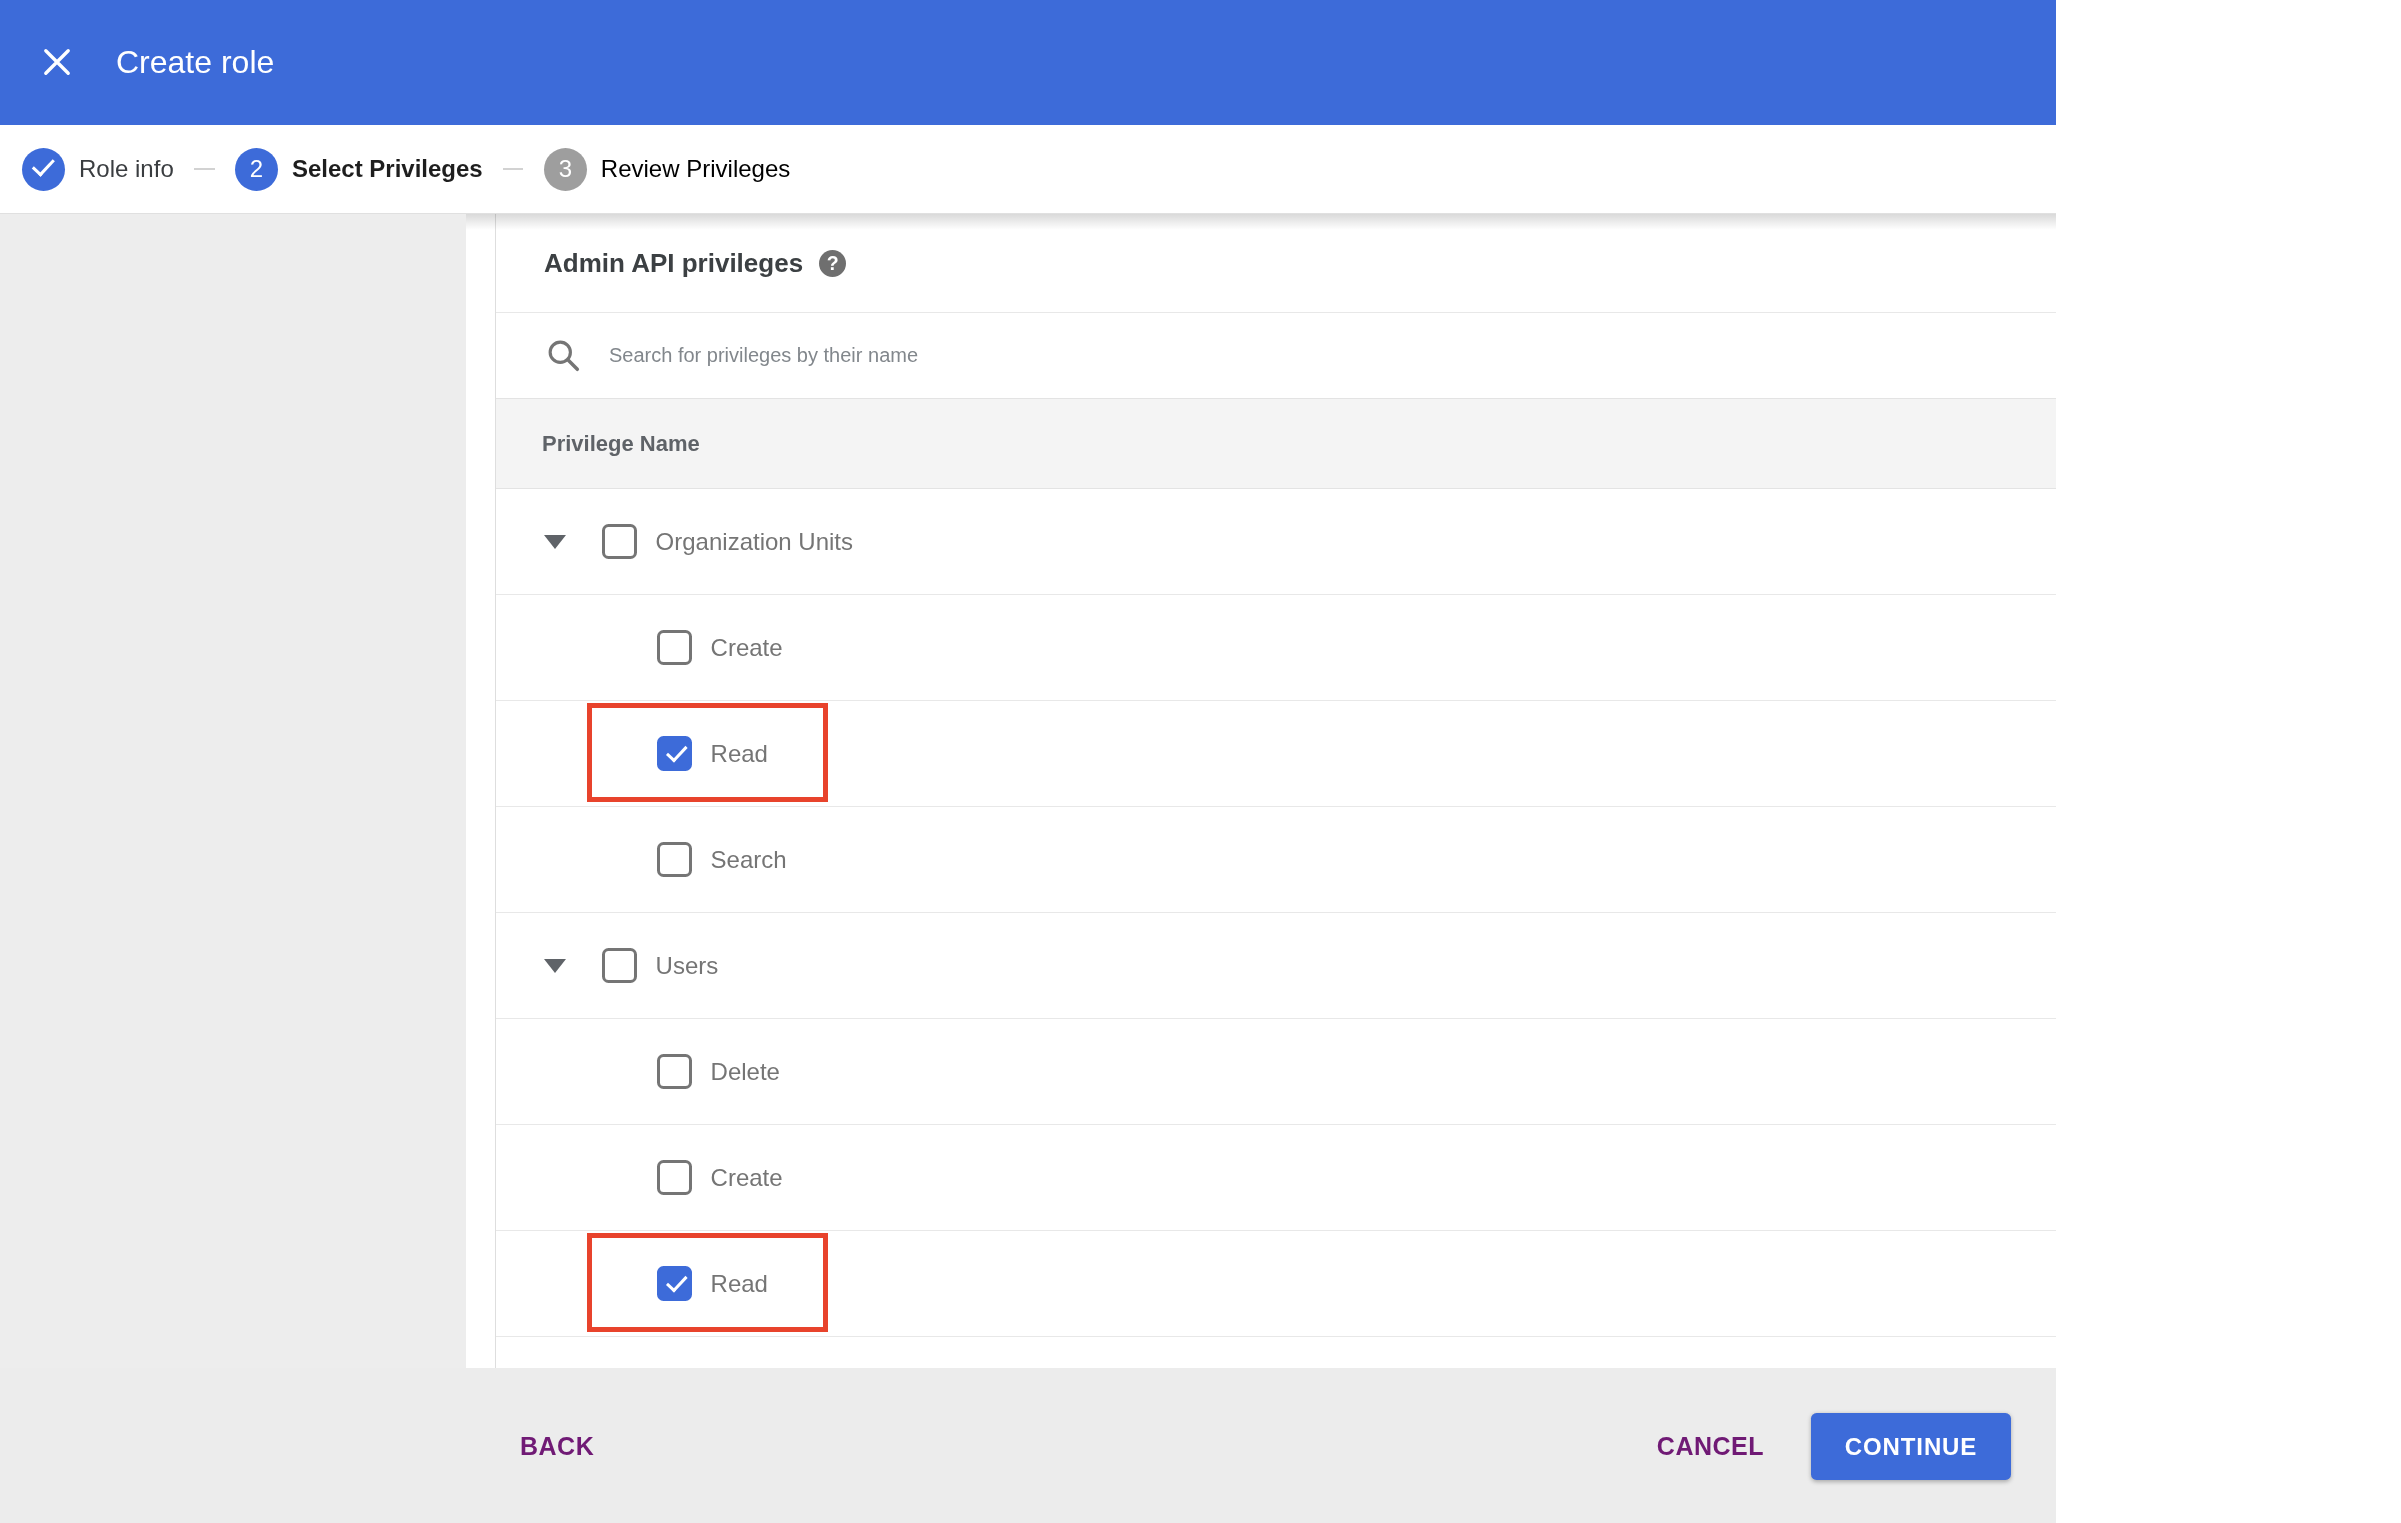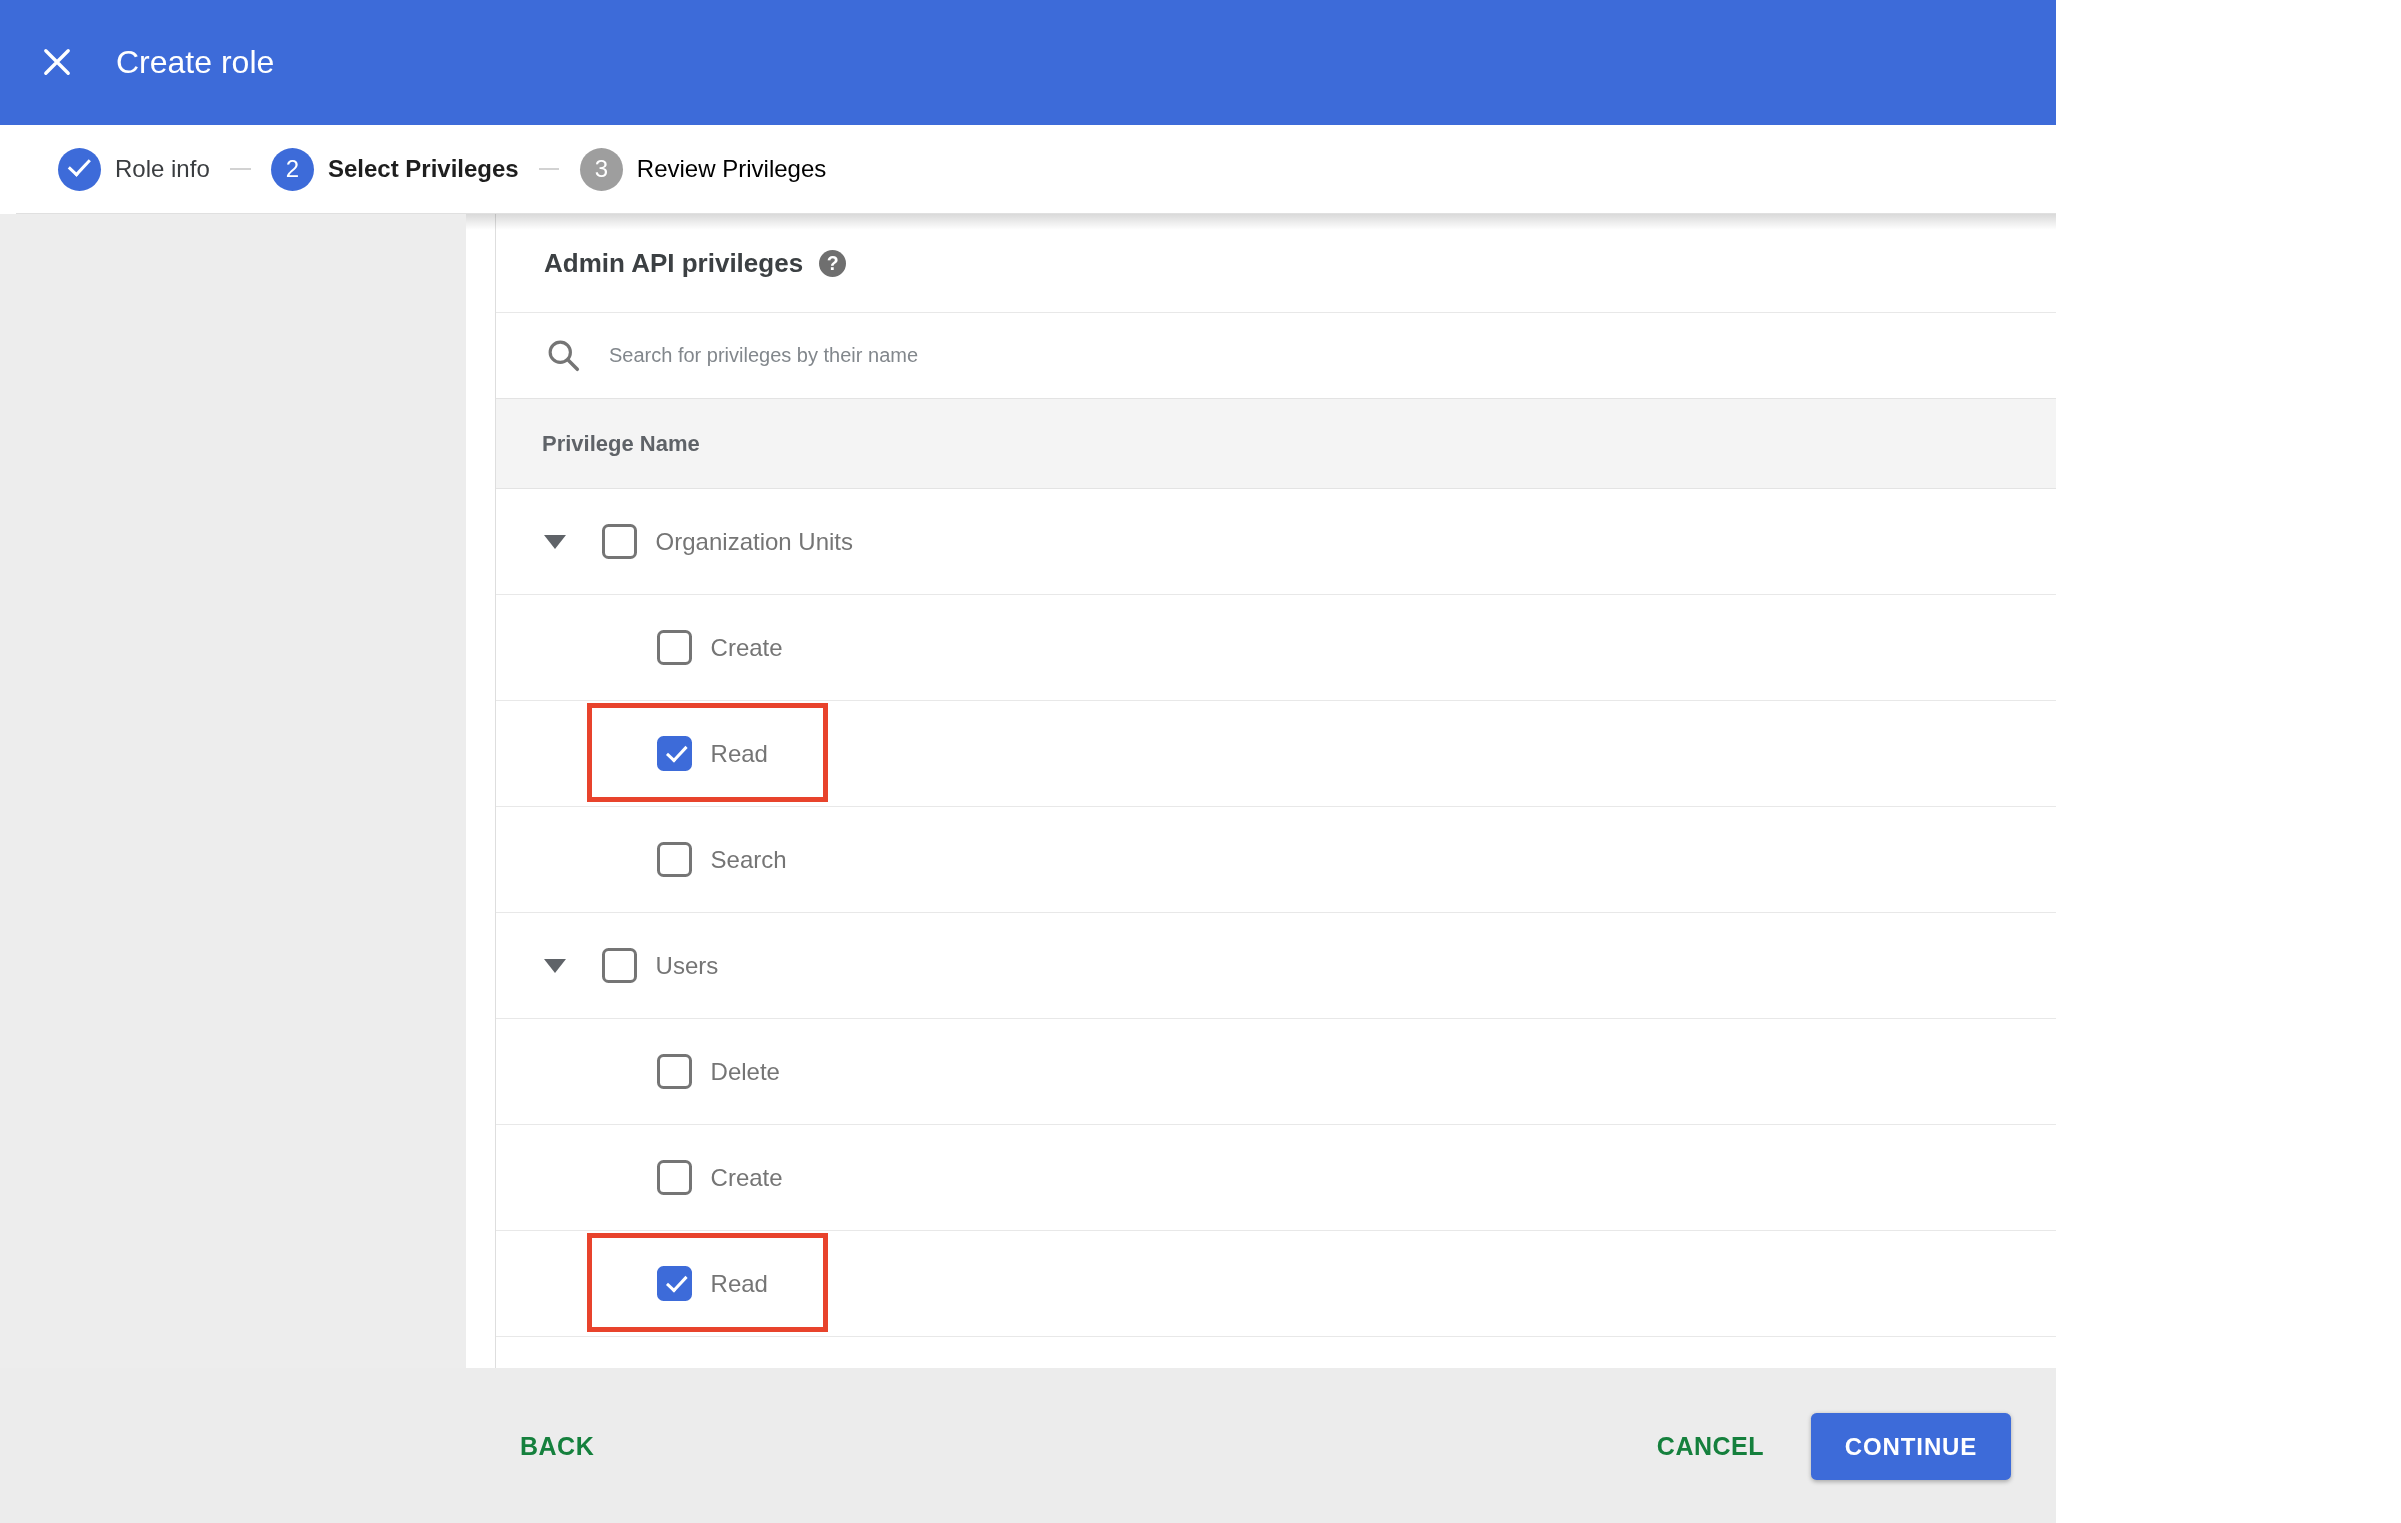--- a/index.html
+++ b/index.html
@@ -10,21 +10,21 @@
   html,body{margin:0;padding:0;background:#fff;}
   body{font-family:"Liberation Sans","DejaVu Sans",sans-serif;}
   .stage{position:relative;width:2056px;height:1524px;overflow:hidden;background:#fff;}
 
   
   .appbar{position:absolute;top:0;left:0;right:0;height:125px;background:var(--blue);}
   .close-btn{position:absolute;left:43px;top:48px;width:28px;height:28px;cursor:pointer;display:flex;align-items:center;justify-content:center;}
   .appbar-title{position:absolute;left:116px;top:0;height:125px;display:flex;align-items:center;color:#fff;font-size:32px;font-weight:400;}
 
   
-  .stepper{position:absolute;top:125px;left:16px;right:0;height:89px;background:#fff;border-bottom:1.9px solid #E0E0E0;box-sizing:border-box;display:flex;align-items:center;padding-left:42px;z-index:6;}
+  .stepper{position:absolute;top:125px;left:0;right:0;height:89px;background:#fff;border-bottom:1.9px solid #E0E0E0;box-sizing:border-box;display:flex;align-items:center;padding-left:22px;z-index:6;}
   .step{display:flex;align-items:center;cursor:pointer;}
   .step-circle{width:43px;height:43px;border-radius:50%;display:flex;align-items:center;justify-content:center;color:#fff;font-size:24px;position:relative;flex:none;}
   .step.completed .step-circle,.step.active .step-circle{background:var(--blue);}
   .step.upcoming .step-circle{background:#9E9E9E;}
   .step-circle.check::after{content:"";position:absolute;left:11px;top:11px;width:17.6px;height:9.3px;border-left:3.7px solid #fff;border-bottom:3.7px solid #fff;transform:rotate(-47deg);}
   .step-label{margin-left:14px;font-size:24px;color:#3A3D40;white-space:nowrap;}
   .step.active .step-label{font-weight:bold;color:#1E1E1E;}
   .step.upcoming .step-label{color:#000000;}
   .step-divider{width:20.4px;height:2.8px;background:#D2D2D2;margin:0 20.4px;flex:none;}
 
@@ -52,21 +52,21 @@
   .prow.level1{padding-left:161px;}
   .expander{width:0;height:0;border-left:11px solid transparent;border-right:11px solid transparent;border-top:14px solid #5F6368;margin-right:36px;cursor:pointer;flex:none;}
   .checkbox{width:35px;height:35px;box-sizing:border-box;border:3.7px solid #757575;border-radius:6.5px;background:#fff;cursor:pointer;position:relative;flex:none;}
   .checkbox.checked{background:var(--blue);border-color:var(--blue);}
   .checkbox.checked::after{content:"";position:absolute;left:6.5px;top:7.4px;width:16.7px;height:8.4px;border-left:3.7px solid #fff;border-bottom:3.7px solid #fff;transform:rotate(-47deg);}
   .prow-label{margin-left:18.6px;font-size:24px;color:#757575;}
   .annotation-box{position:absolute;left:91px;top:1.9px;width:241px;height:99px;border:5.6px solid var(--red);box-sizing:border-box;z-index:2;pointer-events:none;}
 
   
   .footerbar{position:absolute;bottom:0;left:0;right:0;height:156px;background:#ECECEC;}
-  .footer-text-btn{position:absolute;top:0;height:156px;display:flex;align-items:center;font-size:25px;font-weight:bold;color:#15803d;letter-spacing:0.5px;cursor:pointer;}
+  .footer-text-btn{position:absolute;top:0;height:156px;display:flex;align-items:center;font-size:25px;font-weight:bold;color:#701a75;letter-spacing:0.5px;cursor:pointer;}
   .footer-back{left:520px;}
   .footer-cancel{right:292px;}
   .continue-btn{position:absolute;right:45px;top:45px;width:200px;height:67px;background:var(--blue);color:#fff;border-radius:5.6px;font-size:24px;font-weight:bold;letter-spacing:0.9px;display:flex;align-items:center;justify-content:center;box-shadow:0 1.9px 4.6px rgba(0,0,0,0.28);cursor:pointer;}
 </style>
 </head>
 <body>
 
 <div class="stage">
 
   <div class="appbar">

